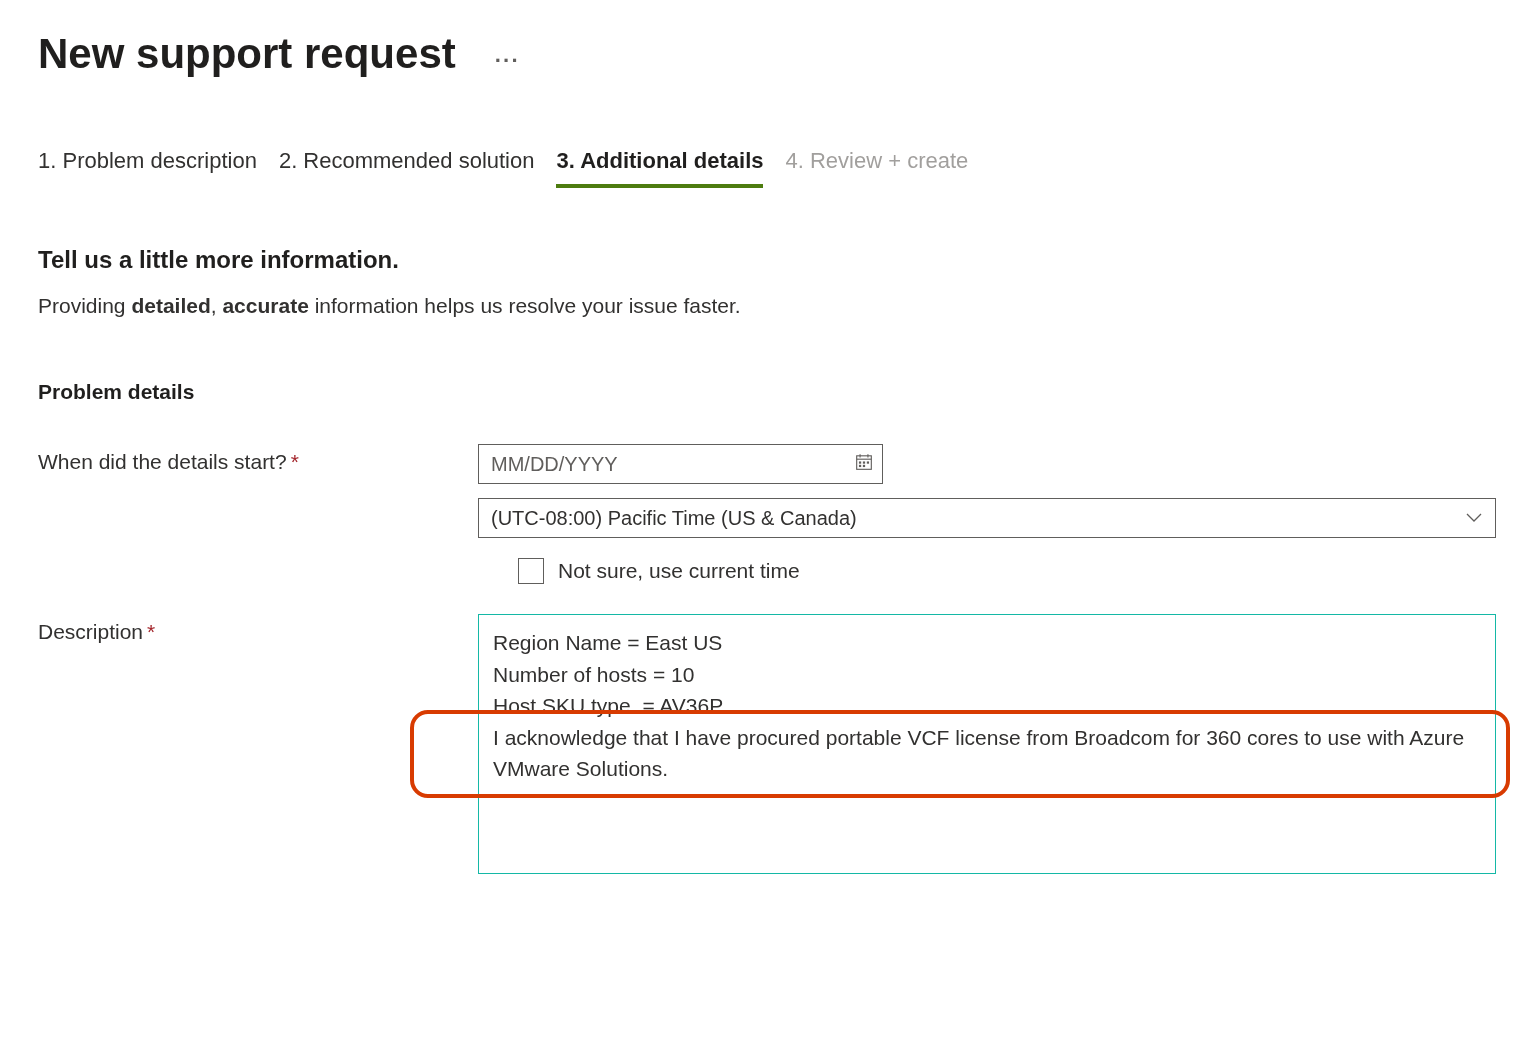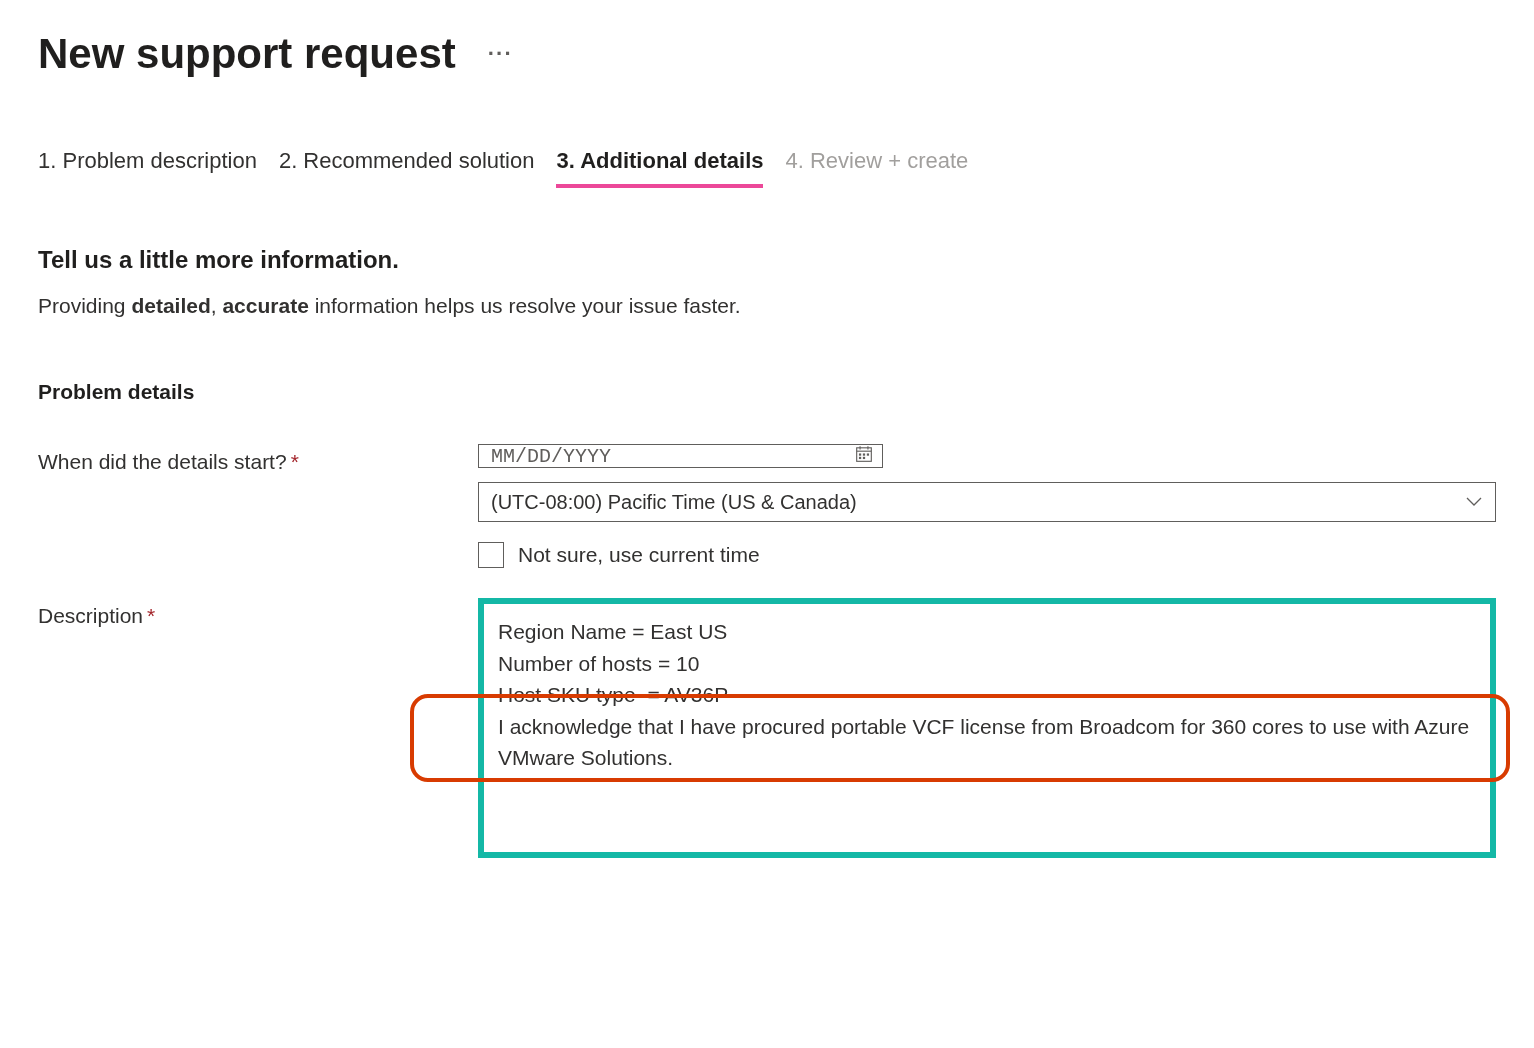--- a/index.html
+++ b/index.html
@@ -9,22 +9,22 @@
     }
     body {
       font-family: 'Segoe UI', -apple-system, BlinkMacSystemFont, sans-serif;
       font-size: 16px;
       color: #323130;
       padding: 30px 38px;
       background: #ffffff;
     }
     .page-header {
       display: flex;
-      align-items: center;
-      gap: 24px;
+      align-items: flex-end;
+      gap: 31px;
       margin-bottom: 70px;
     }
     .page-title {
       font-size: 42px;
       font-weight: 700;
       color: #201f1e;
     }
     .more-icon {
       font-size: 22px;
       color: #605e5c;
@@ -41,21 +41,21 @@
     .tab {
       font-size: 22px;
       color: #323130;
       padding-bottom: 10px;
       cursor: pointer;
       white-space: nowrap;
     }
     .tab.active {
       font-weight: 700;
       color: #201f1e;
-      border-bottom: 4px solid #ec4899;
+      border-bottom: 4px solid #4d7c0f;
     }
     .tab.disabled {
       color: #a19f9d;
       cursor: default;
     }
     .section-heading {
       font-size: 24px;
       font-weight: 700;
       color: #201f1e;
       margin-bottom: 20px;
@@ -103,25 +103,25 @@
     }
     .date-input-wrapper {
       position: relative;
       flex: 0 0 405px;
     }
     .time-input-wrapper {
       flex: 1;
     }
     input[type="text"].text-input {
       width: 100%;
-      height: 24px;
+      height: 40px;
       border: 1px solid #605e5c;
       padding: 0 12px;
       font-size: 20px;
-      font-family: Liberation Mono, monospace;
+      font-family: Liberation Sans, sans-serif;
       color: #323130;
       background: #ffffff;
     }
     input[type="text"].text-input::placeholder {
       color: #605e5c;
     }
     .calendar-icon {
       position: absolute;
       right: 10px;
       top: 50%;
@@ -150,40 +150,41 @@
       right: 14px;
       top: 50%;
       transform: translateY(-50%);
       pointer-events: none;
     }
     .checkbox-row {
       display: flex;
       align-items: center;
       gap: 14px;
       margin-top: 6px;
+      margin-left: 40px;
     }
     .checkbox-box {
       width: 26px;
       height: 26px;
       border: 1px solid #605e5c;
       background: #ffffff;
       cursor: pointer;
       flex-shrink: 0;
     }
     .checkbox-label {
       font-size: 21px;
       color: #323130;
     }
     .textarea-wrapper {
       position: relative;
     }
     .description-textarea {
       width: 100%;
       min-height: 260px;
-      border: 6px solid #14b8a6;
+      border: 1px solid #14b8a6;
       padding: 12px 14px;
       font-size: 21px;
       font-family: inherit;
       color: #323130;
       background: #ffffff;
       resize: none;
       line-height: 1.5;
       white-space: pre-wrap;
     }
     .highlight-box {

